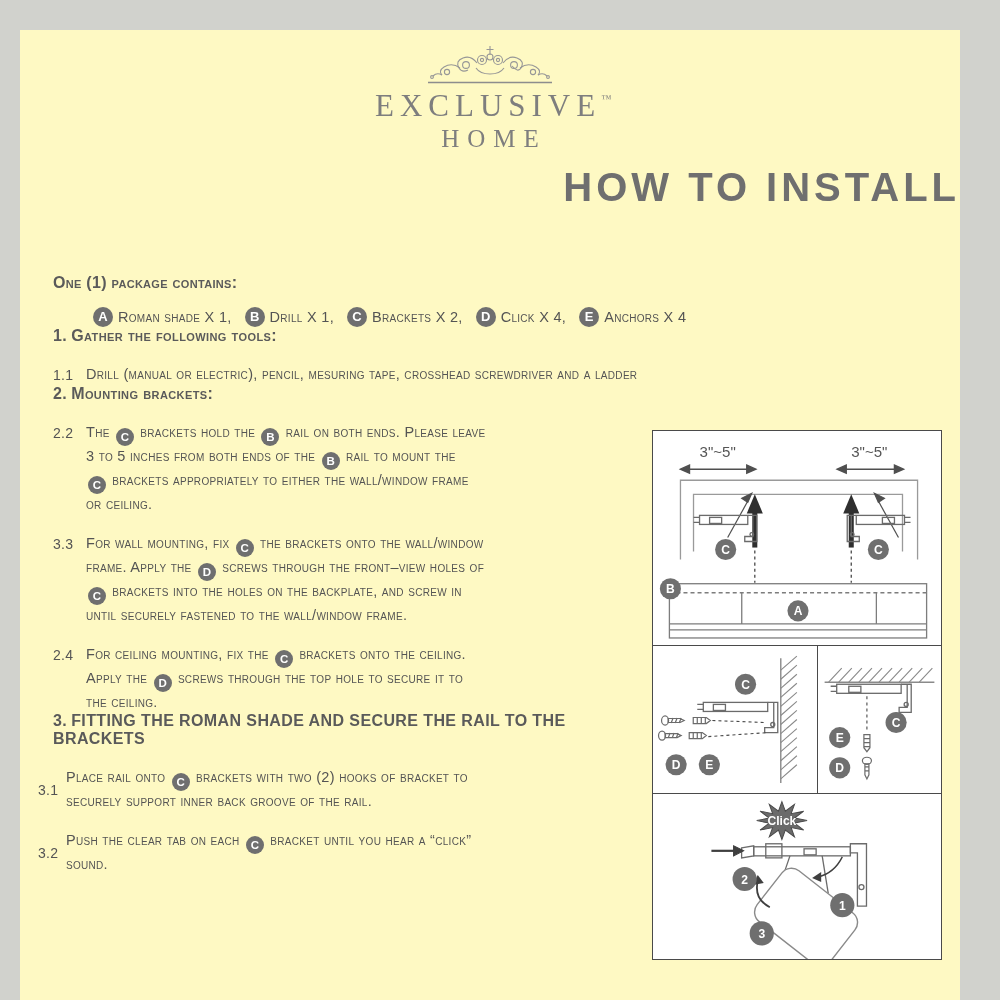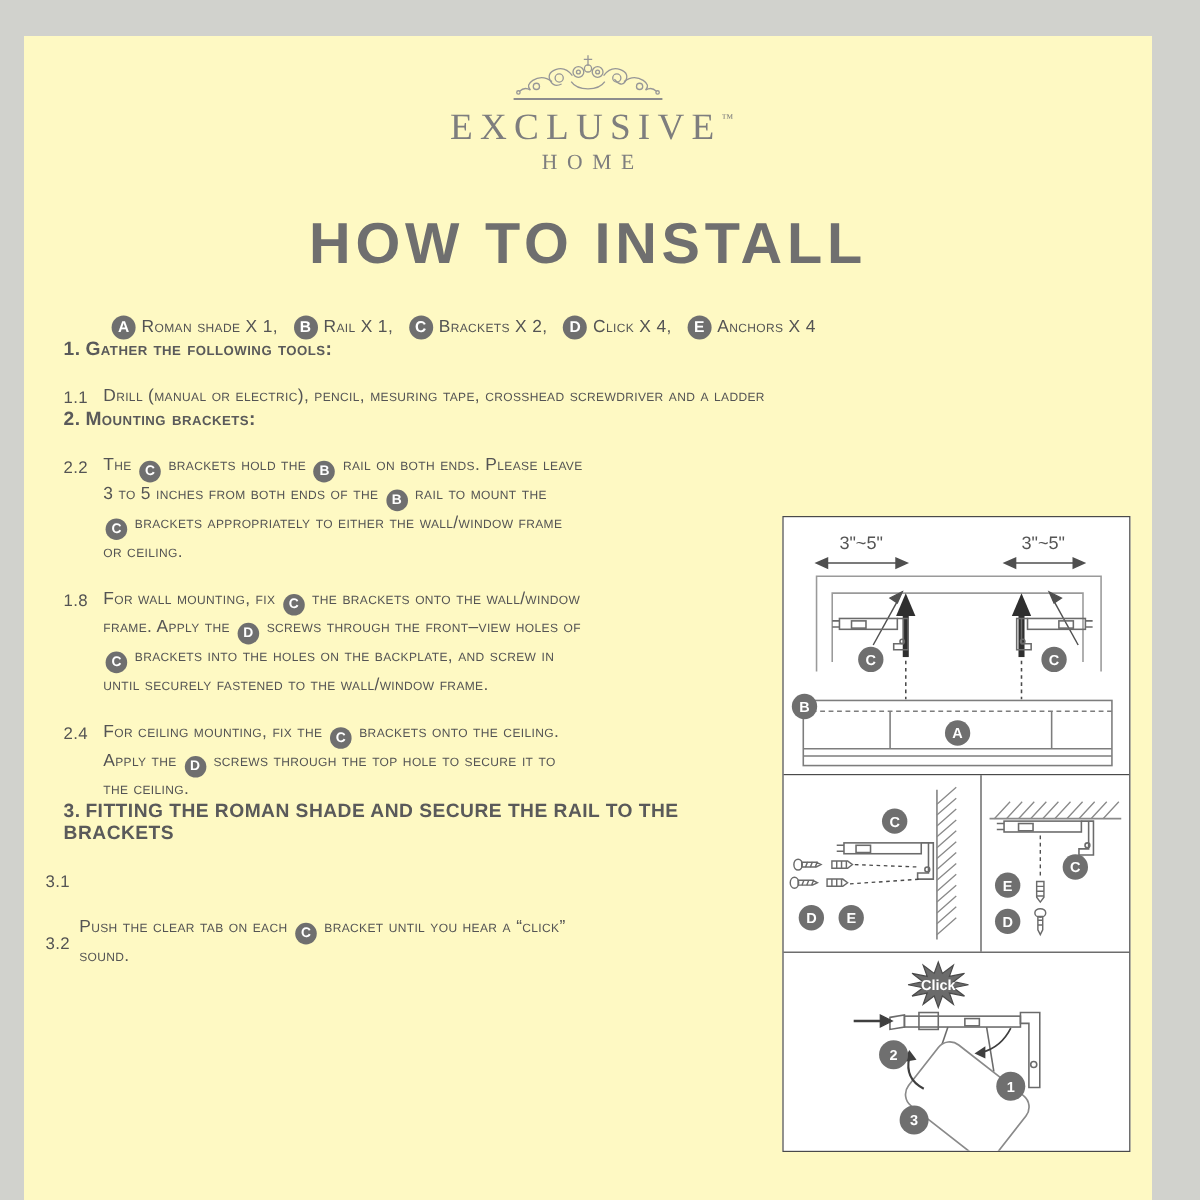--- a/index.html
+++ b/index.html
@@ -17,26 +17,26 @@
   .logo{padding-top:14px;text-align:center;color:#7e7e7e;}
   .logo svg{display:block;margin:0 auto;}
   .brand-name{
     font-family:"Liberation Serif","DejaVu Serif",serif;
     font-size:31px;letter-spacing:6px;color:#7e7e7e;margin-top:2px;
     padding-left:6px;
   }
   .brand-name sup{font-size:10px;letter-spacing:0;vertical-align:14px;}
   .brand-home{
     font-family:"Liberation Serif","DejaVu Serif",serif;
-    font-size:18px;letter-spacing:8px;color:#7e7e7e;margin-top:1px;
+    font-size:25px;letter-spacing:8px;color:#7e7e7e;margin-top:1px;
     padding-left:8px;
   }
   .page-title{
-    text-align:center;font-size:48px;font-weight:bold;color:#6f6f6f;
-    letter-spacing:4px;margin-top:30px;
+    text-align:right;font-size:40px;font-weight:bold;color:#6f6f6f;
+    letter-spacing:4px;margin-top:12px;
   }
   
   .doc{
     position:absolute;left:33px;top:218px;width:600px;
     color:#545454;font-size:14.5px;font-variant:small-caps;
     letter-spacing:.3px;
   }
   .pkg-label{font-size:16px;font-weight:bold;margin-top:26px;color:#5a5a5a;}
   .pkg-row{
     margin-top:15px;padding-left:40px;display:flex;align-items:center;
@@ -106,29 +106,30 @@
       <line x1="8" y1="38.5" x2="132" y2="38.5" stroke="#8d8d8d" stroke-width="1.6"></line>
     </svg>
     <div class="brand-name"><span>EXCLUSIVE</span><sup>™</sup></div>
     <div class="brand-home">HOME</div>
   </div>
 
   <div class="page-title">HOW TO INSTALL</div>
 
   <div class="doc">
 
+    <div class="pkg-label">One (1) package contains:</div>
 
     <div class="pkg-row">
       <span class="pkg-item">
           <span class="badge">A</span>
           <span>Roman shade X 1,</span>
         </span>
       <span class="pkg-item">
           <span class="badge">B</span>
-          <span>Rail X 1,</span>
+          <span>Drill X 1,</span>
         </span>
       <span class="pkg-item">
           <span class="badge">C</span>
           <span>Brackets X 2,</span>
         </span>
       <span class="pkg-item">
           <span class="badge">D</span>
           <span>Click X 4,</span>
         </span>
       <span class="pkg-item">
@@ -142,31 +143,32 @@
       <span class="inum">1.1</span>
       <span class="para">Drill (manual or electric), pencil, mesuring tape, crosshead screwdriver and a ladder</span>
     </div>
 
     <div class="sec-head"><span class="num">2.</span><span>Mounting brackets:</span></div>
     <div class="item">
       <span class="inum">2.2</span>
       <span class="para">The <span class="badge">C</span> brackets hold the <span class="badge">B</span> rail on both ends. Please leave<br>3 to 5 inches from both ends of the <span class="badge">B</span> rail to mount the<br><span class="badge">C</span> brackets appropriately to either the wall/window frame<br>or ceiling.</span>
     </div>
     <div class="item">
-      <span class="inum">1.8</span>
+      <span class="inum">3.3</span>
       <span class="para">For wall mounting, fix <span class="badge">C</span> the brackets onto the wall/window<br>frame. Apply the <span class="badge">D</span> screws through the front–view holes of<br><span class="badge">C</span> brackets into the holes on the backplate, and screw in<br>until securely fastened to the wall/window frame.</span>
     </div>
     <div class="item">
       <span class="inum">2.4</span>
       <span class="para">For ceiling mounting, fix the <span class="badge">C</span> brackets onto the ceiling.<br>Apply the <span class="badge">D</span> screws through the top hole to secure it to<br>the ceiling.</span>
     </div>
 
     <div class="sec-head"><span class="num">3.</span><span>FITTING THE ROMAN SHADE AND SECURE THE RAIL TO THE BRACKETS</span></div>
     <div class="item sec3">
       <span class="inum">3.1</span>
+      <span class="para">Place rail onto <span class="badge">C</span> brackets with two (2) hooks of bracket to<br>securely support inner back groove of the rail.</span>
     </div>
     <div class="item sec3">
       <span class="inum">3.2</span>
       <span class="para">Push the clear tab on each <span class="badge">C</span> bracket until you hear a “click”<br>sound.</span>
     </div>
   </div>
 
   <div class="dpanel">
 
     <div class="d-top">

